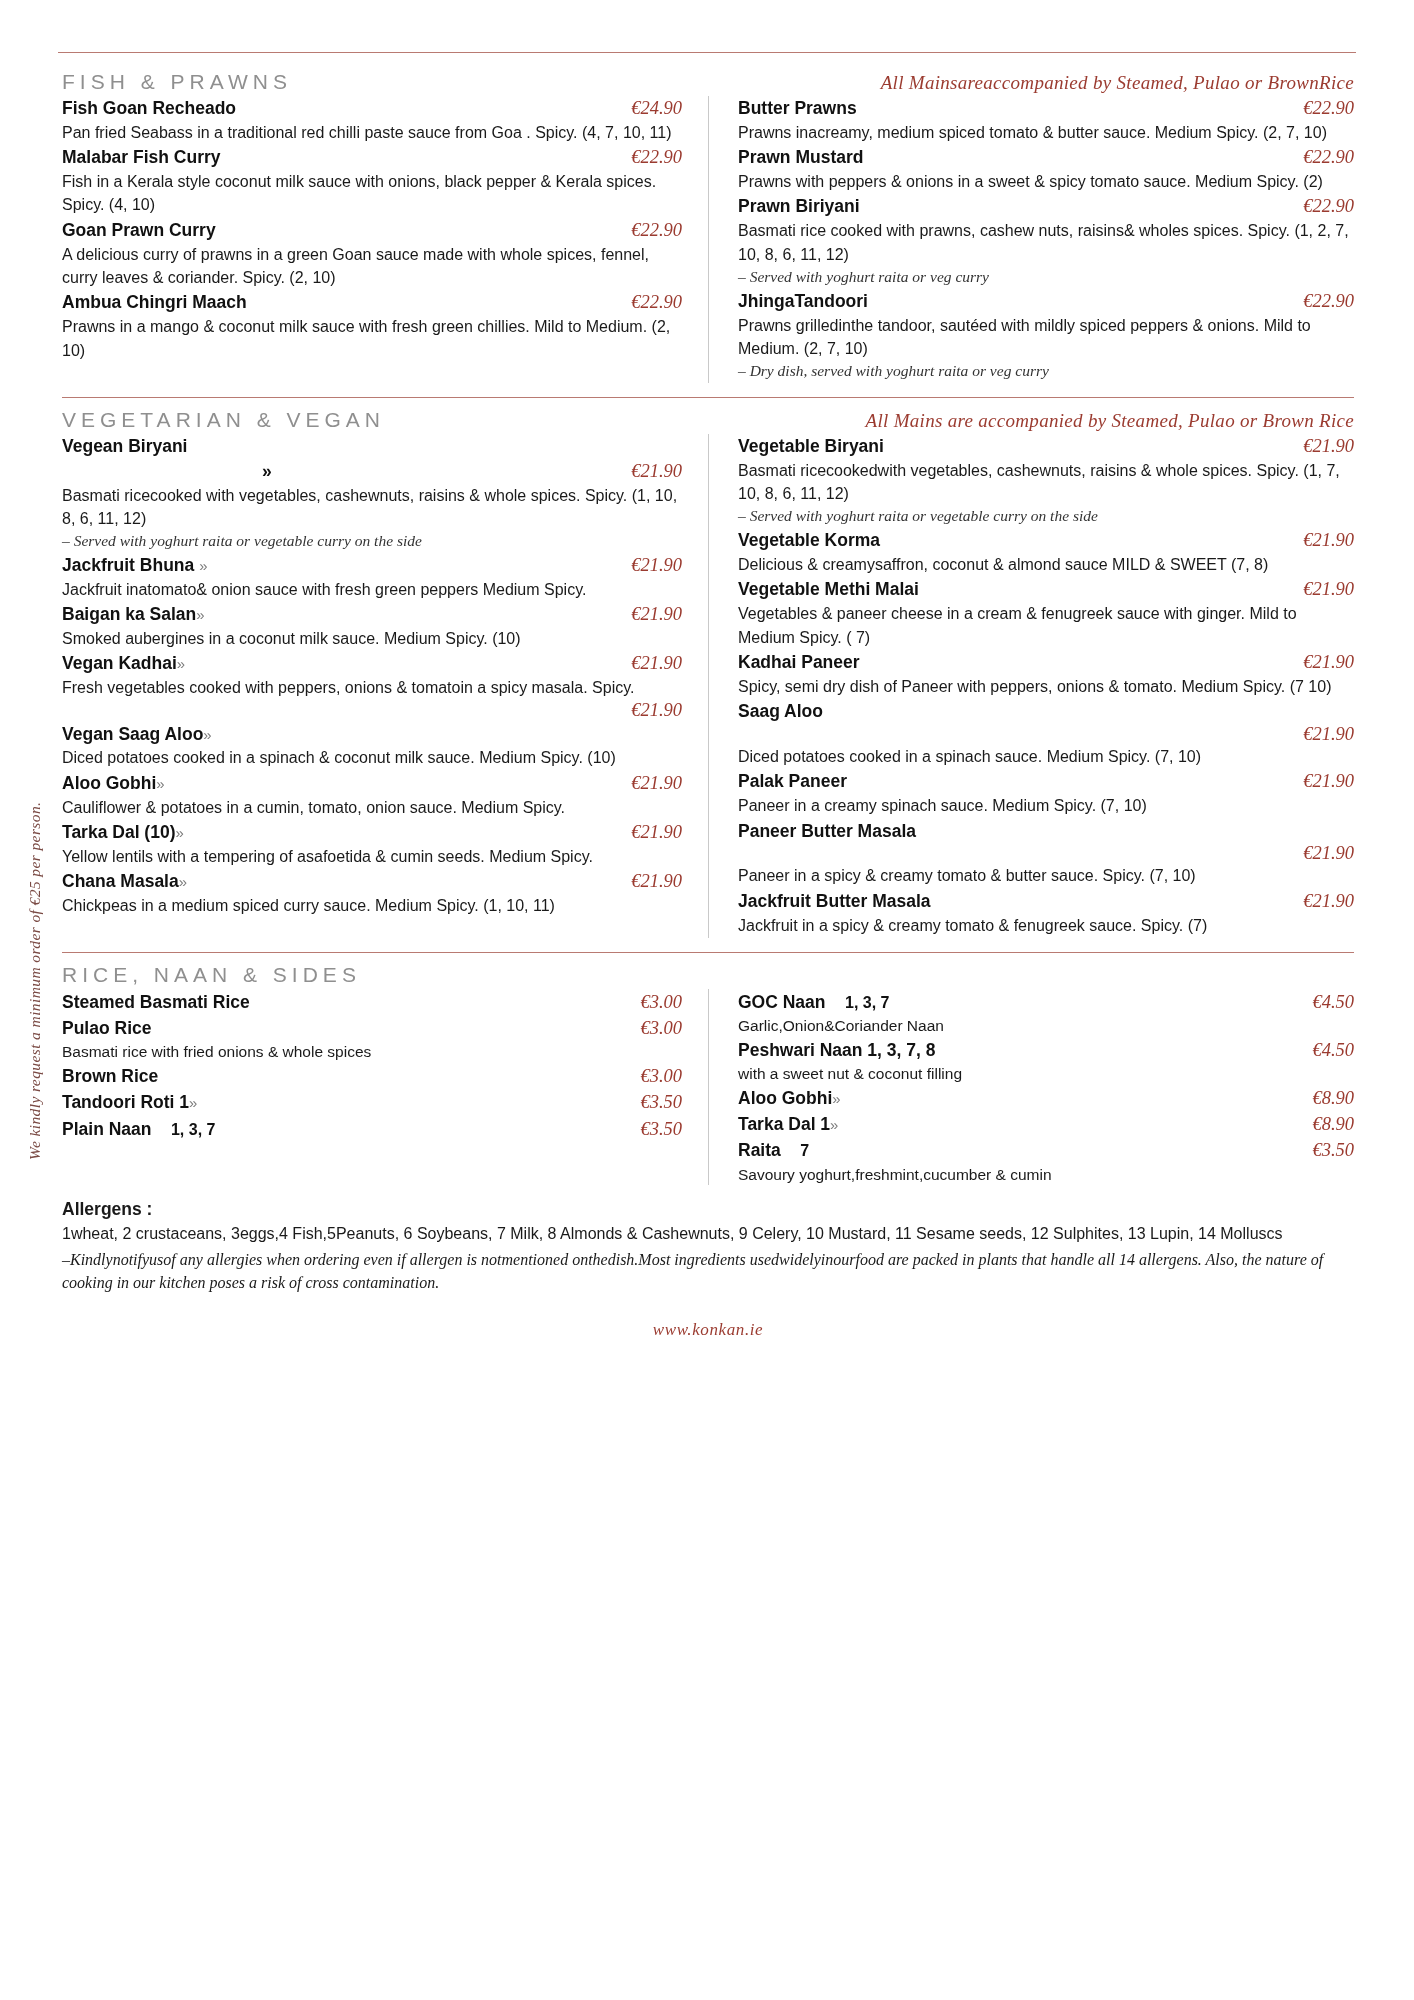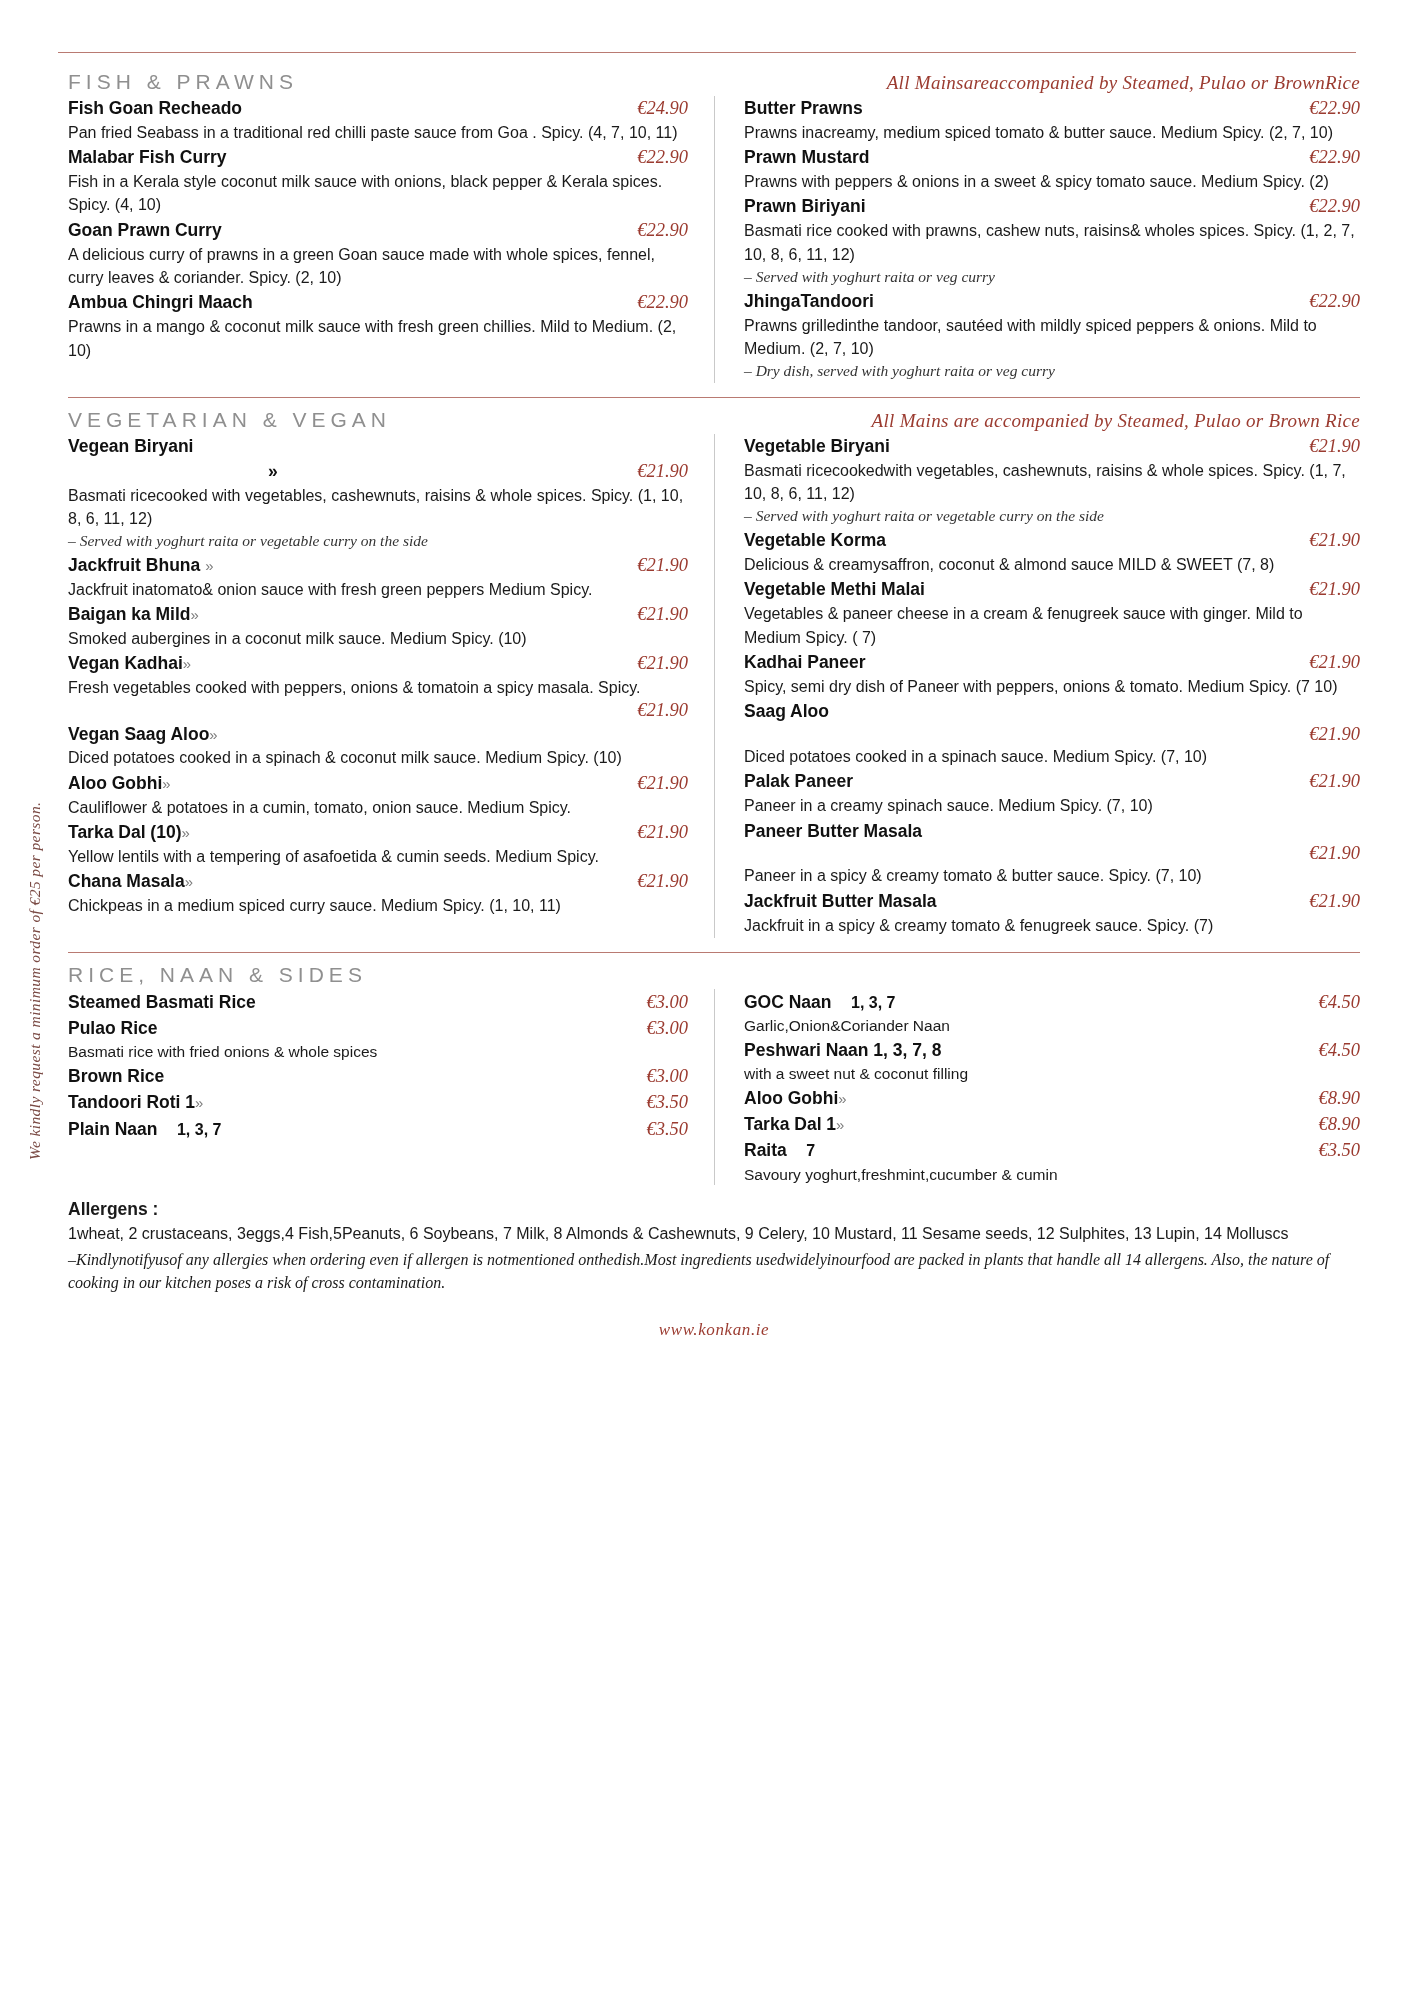--- a/index.html
+++ b/index.html
@@ -38,21 +38,21 @@
     transform-origin: left top;
     font-family: "Liberation Serif", serif;
     font-style: italic;
     font-size: 15.5px;
     color: #7a4a44;
     letter-spacing: 0.4px;
     white-space: nowrap;
   }
   .content {
     position: absolute;
-    left: 68px;
+    left: 62px;
     top: 70px;
     width: 1292px;
   }
 
   
   .section-head {
     display: flex;
     align-items: baseline;
     justify-content: space-between;
     margin-bottom: 2px;
@@ -307,21 +307,21 @@
           <div class="item">
             <div class="item-head">
               <span class="item-name"><span>Jackfruit Bhuna</span> <span class="gm">»</span></span>
               <span class="item-price">€21.90</span>
             </div>
             <div class="item-desc">Jackfruit inatomato&amp; onion sauce with fresh green peppers Medium Spicy.</div>
           </div>
 
           <div class="item">
             <div class="item-head">
-              <span class="item-name"><span>Baigan ka Mild</span><span class="gm">»</span></span>
+              <span class="item-name"><span>Baigan ka Salan</span><span class="gm">»</span></span>
               <span class="item-price">€21.90</span>
             </div>
             <div class="item-desc">Smoked aubergines in a coconut milk sauce. Medium Spicy. (10)</div>
           </div>
 
           <div class="item">
             <div class="item-head">
               <span class="item-name"><span>Vegan Kadhai</span><span class="gm">»</span></span>
               <span class="item-price">€21.90</span>
             </div>

